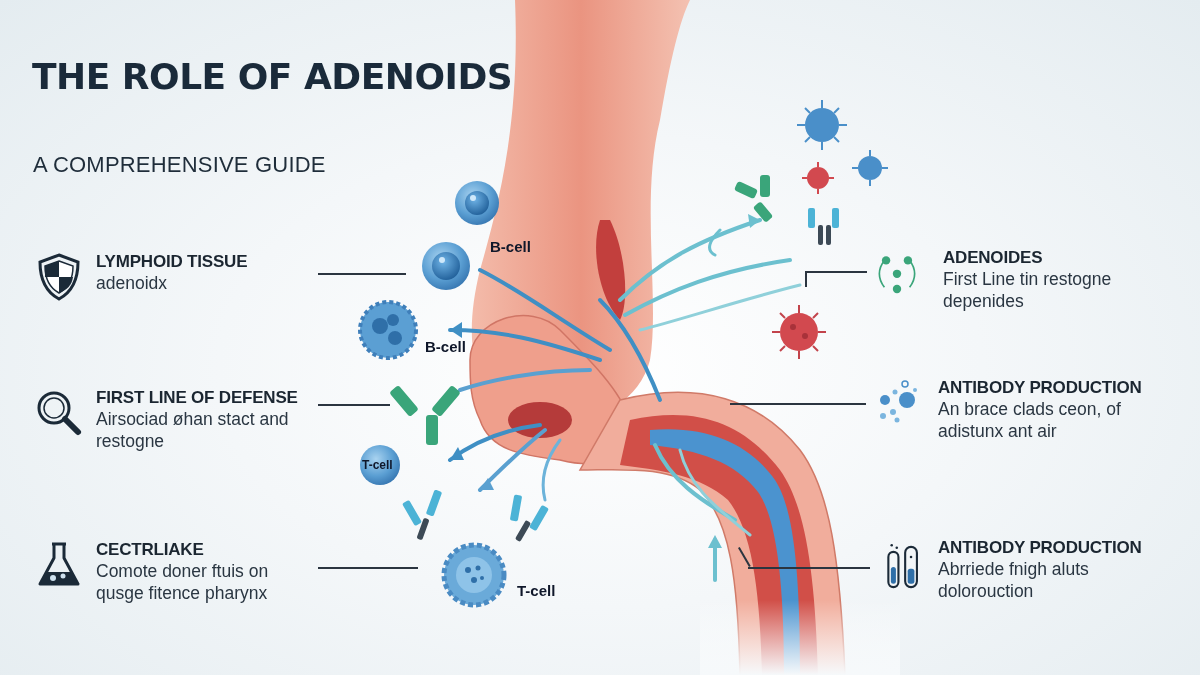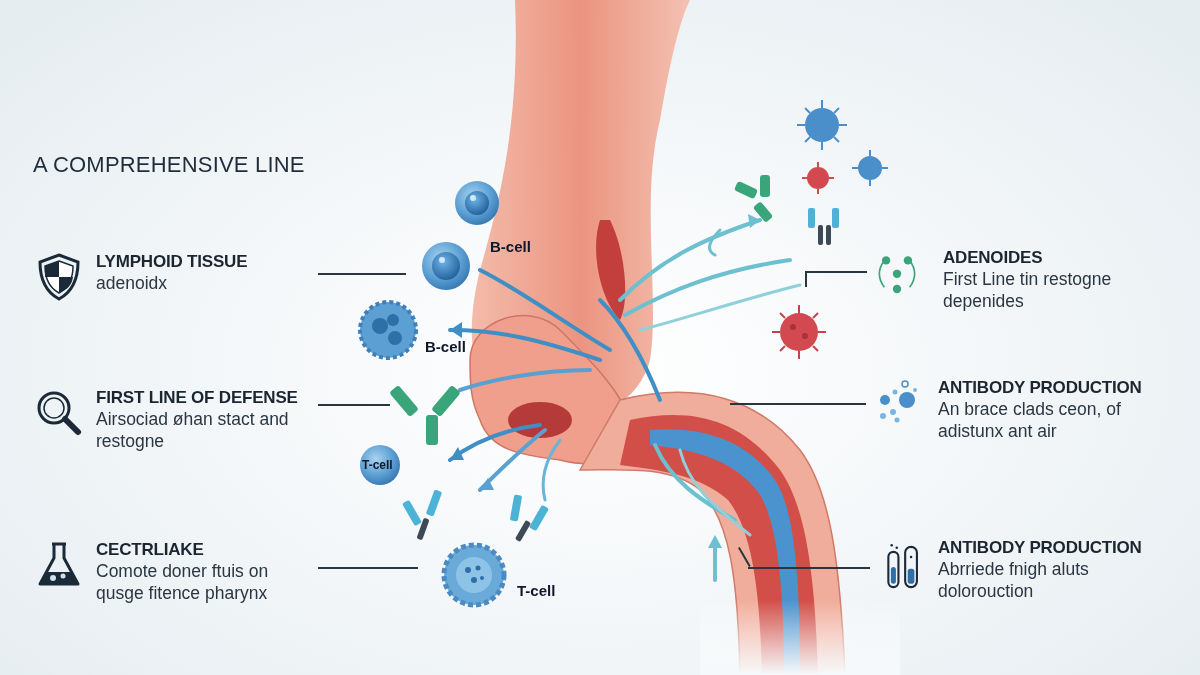--- a/index.html
+++ b/index.html
@@ -203,22 +203,23 @@
         <line x1="813" y1="346" x2="818" y2="351"></line>
       <line x1="818" y1="313" x2="813" y2="318"></line>
         <line x1="780" y1="351" x2="785" y2="346"></line>
     </g>
     <circle cx="793" cy="327" r="3" fill="#a8323a"></circle>
     <circle cx="805" cy="336" r="3" fill="#a8323a"></circle>
   </g>
 </svg>
 
 <div class="title">
-</div>
-<div class="subtitle">A COMPREHENSIVE LINE</div>
+  <span>THE ROLE OF ADENOIDS</span>
+</div>
+<div class="subtitle">A COMPREHENSIVE GUIDE</div>
 
 <div class="cell-label" style="left:490px;top:238px;">B-cell</div>
 <div class="cell-label" style="left:425px;top:338px;">B-cell</div>
 <div class="cell-label" style="left:362px;top:458px;font-size:12px;">T-cell</div>
 <div class="cell-label" style="left:517px;top:582px;">T-cell</div>
 
 <div class="callout" style="left:34px;top:252px;">
   <svg class="icon" viewBox="0 0 50 50">
     <path d="M25 3 L44 10 C44 28, 38 40, 25 47 C12 40, 6 28, 6 10 Z" fill="none" stroke="#1b2a38" stroke-width="3"></path>
     <path d="M25 9 L39 14 C39 28, 34 36, 25 41 C16 36, 11 28, 11 14 Z" fill="#fff" stroke="#1b2a38" stroke-width="1.5"></path>

